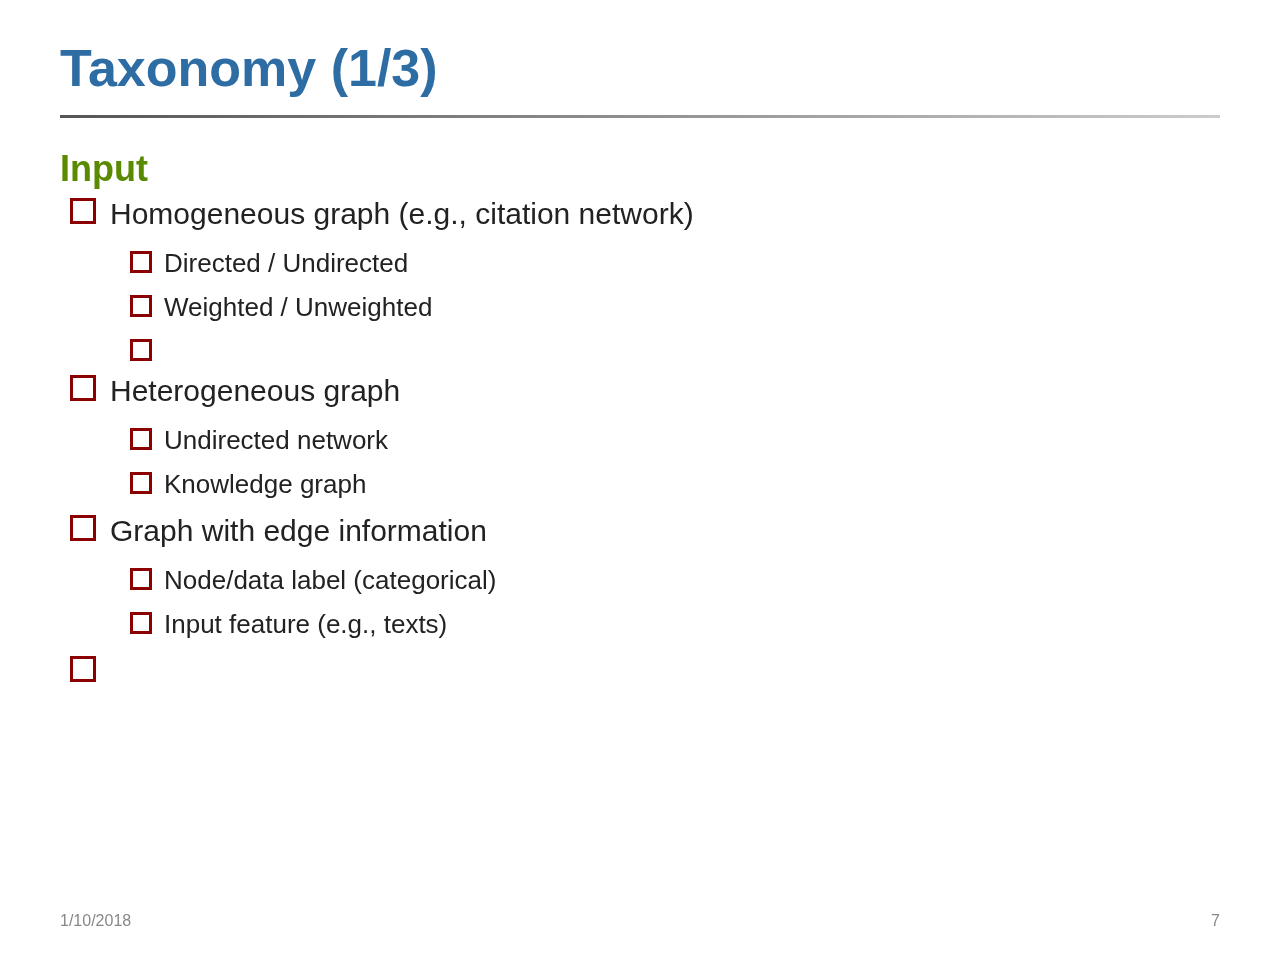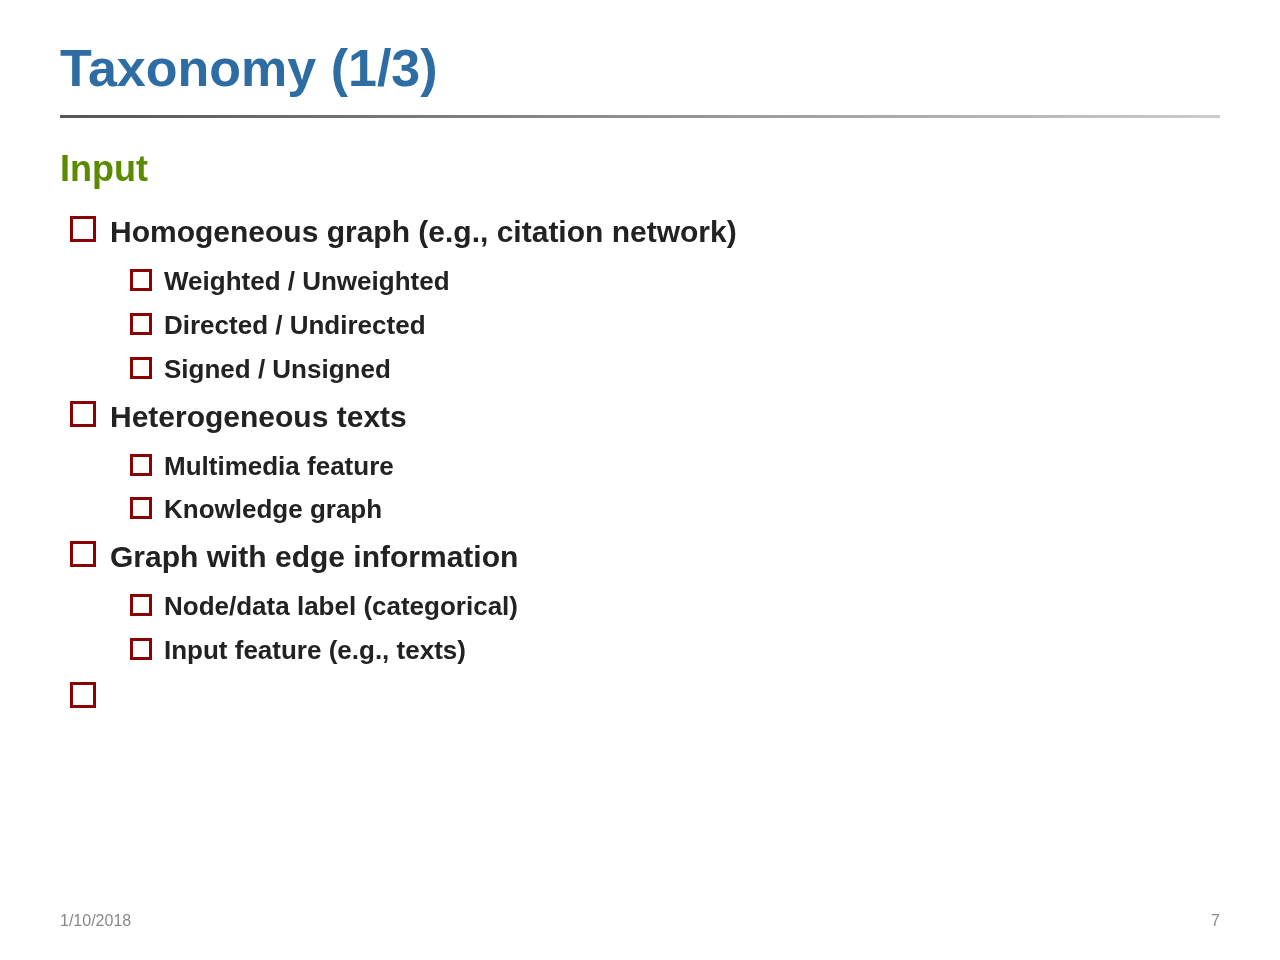--- a/index.html
+++ b/index.html
@@ -39,26 +39,25 @@
     .title-divider {
       height: 3px;
       background: linear-gradient(to right, #555555, #cccccc);
       margin-bottom: 30px;
     }
 
     .section-heading {
       font-size: 36px;
       font-weight: bold;
       color: #5a8a00;
-      margin-bottom: 22px;
+      margin-bottom: 4px;
     }
 
     .content-area {
       padding-left: 10px;
-      font-weight: bold;
     }
 
     .list-item-main {
       display: flex;
       align-items: flex-start;
       margin-bottom: 14px;
       font-size: 30px;
       color: #222222;
       line-height: 1.3;
     }
@@ -123,37 +122,36 @@
   <div class="section-heading">Input</div>
 
   <div class="content-area" id="content-area">
 
   <div class="list-item-main">
         <span class="checkbox-main"></span>
         <span class="item-text">Homogeneous graph (e.g., citation network)</span>
       </div>
       <div class="list-item-sub">
         <span class="checkbox-sub"></span>
+        <span class="item-text">Directed / Undirected</span>
+      </div>
+      <div class="list-item-sub">
+        <span class="checkbox-sub"></span>
         <span class="item-text">Weighted / Unweighted</span>
       </div>
       <div class="list-item-sub">
         <span class="checkbox-sub"></span>
-        <span class="item-text">Directed / Undirected</span>
+      </div>
+      <div class="list-item-main">
+        <span class="checkbox-main"></span>
+        <span class="item-text">Heterogeneous graph</span>
       </div>
       <div class="list-item-sub">
         <span class="checkbox-sub"></span>
-        <span class="item-text">Signed / Unsigned</span>
-      </div>
-      <div class="list-item-main">
-        <span class="checkbox-main"></span>
-        <span class="item-text">Heterogeneous texts</span>
-      </div>
-      <div class="list-item-sub">
-        <span class="checkbox-sub"></span>
-        <span class="item-text">Multimedia feature</span>
+        <span class="item-text">Undirected network</span>
       </div>
       <div class="list-item-sub">
         <span class="checkbox-sub"></span>
         <span class="item-text">Knowledge graph</span>
       </div>
       <div class="list-item-main">
         <span class="checkbox-main"></span>
         <span class="item-text">Graph with edge information</span>
       </div>
       <div class="list-item-sub">

